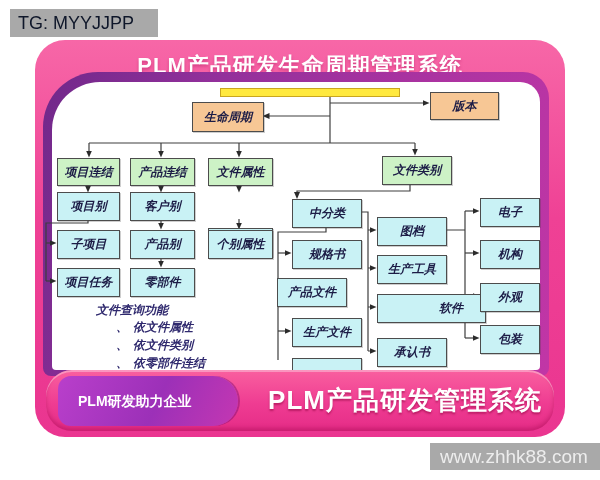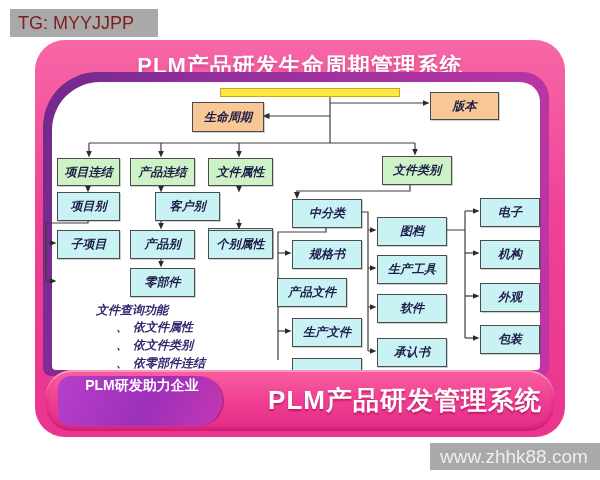--- a/index.html
+++ b/index.html
@@ -1,20 +1,20 @@
 <!DOCTYPE html>
 <html><head>
 <meta charset="utf-8">
 <style>
   html,body{margin:0;padding:0;background:#fff;}
   .canvas{position:relative;width:600px;height:480px;background:#ffffff;overflow:hidden;
           font-family:"Liberation Sans",sans-serif;}
 
   
-  .badge{position:absolute;background:#a9a9a9;color:#7f1d1d;
+  .badge{position:absolute;background:#a9a9a9;color:#0f172a;
          font-family:"Liberation Sans",sans-serif;}
   .badge-top{left:10px;top:9px;width:140px;height:28px;line-height:28px;
              padding-left:8px;font-size:18px;}
   .badge-bottom{left:430px;top:443px;width:170px;height:27px;line-height:27px;
                 padding-left:10px;font-size:19px;color:#ededed;}
 
   
   .frame{position:absolute;left:35px;top:40px;width:530px;height:397px;
          border-radius:30px;
          background:linear-gradient(180deg,#f767a7 0%,#ef4195 45%,#ea3590 100%);}
@@ -52,21 +52,21 @@
 
   
   .banner{position:absolute;left:46px;top:370px;width:508px;height:61px;
           border-radius:26px;z-index:6;
           background:linear-gradient(180deg,#f9609f 0%,#ef3c92 55%,#e52c87 100%);
           box-shadow:inset 0 2px 0 rgba(255,255,255,.35), inset 0 -3px 4px rgba(150,0,70,.35);}
   .pill{position:absolute;left:12px;top:6px;width:160px;height:50px;
         border-radius:22px 42px 42px 22px;
         background:linear-gradient(115deg,#b93fcb 0%,#9c30b8 55%,#c437b2 100%);
         box-shadow:2px 0 0 rgba(120,10,120,.45);
-        display:flex;flex-direction:row;justify-content:center;padding-left:4px;
+        display:flex;flex-direction:column;justify-content:center;padding-left:20px;
         color:#fff;font-weight:bold;font-size:14px;line-height:1.3;}
   .banner-title{position:absolute;left:180px;right:12px;top:13px;height:34px;
                 line-height:34px;text-align:right;color:#ffffff;font-weight:bold;
                 font-size:26px;letter-spacing:1px;
                 text-shadow:0 2px 2px rgba(140,0,60,.5);}
 </style>
 </head>
 <body>
 
 <div class="canvas">
@@ -127,37 +127,38 @@
   <div class="node orange" style="left:192px;top:102px;width:70px;height:28px;">生命周期</div>
   <div class="node orange" style="left:430px;top:92px;width:67px;height:26px;">版本</div>
 
   <div class="node green" style="left:57px;top:158px;width:61px;height:26px;">项目连结</div>
   <div class="node green" style="left:130px;top:158px;width:63px;height:26px;">产品连结</div>
   <div class="node green" style="left:208px;top:158px;width:63px;height:26px;">文件属性</div>
   <div class="node green" style="left:382px;top:156px;width:68px;height:27px;">文件类别</div>
 
   <div class="node cyan" style="left:57px;top:192px;width:61px;height:27px;">项目别</div>
   <div class="node cyan" style="left:57px;top:230px;width:61px;height:27px;">子项目</div>
+  <div class="node cyan" style="left:57px;top:268px;width:61px;height:27px;">项目任务</div>
 
-  <div class="node cyan" style="left:130px;top:192px;width:63px;height:27px;margin-left:25px;">客户别</div>
+  <div class="node cyan" style="left:130px;top:192px;width:63px;height:27px;">客户别</div>
   <div class="node cyan" style="left:130px;top:230px;width:63px;height:27px;">产品别</div>
   <div class="node cyan" style="left:130px;top:268px;width:63px;height:27px;">零部件</div>
 
   <div class="node cyan" style="left:208px;top:192px;width:63px;height:27px;margin-top:36px;">公共属性</div>
   <div class="node cyan" style="left:292px;top:199px;width:68px;height:27px;">中分类</div>
 
   <div class="node cyan" style="left:208px;top:230px;width:63px;height:27px;">个别属性</div>
   <div class="node cyan" style="left:292px;top:240px;width:68px;height:27px;">规格书</div>
   <div class="node cyan" style="left:277px;top:278px;width:68px;height:27px;">产品文件</div>
   <div class="node cyan" style="left:292px;top:318px;width:68px;height:27px;">生产文件</div>
   <div class="node cyan" style="left:292px;top:358px;width:68px;height:24px;"></div>
 
   <div class="node cyan" style="left:377px;top:217px;width:68px;height:27px;">图档</div>
   <div class="node cyan" style="left:377px;top:255px;width:68px;height:27px;">生产工具</div>
-  <div class="node cyan" style="left:377px;top:294px;width:68px;height:27px;">软件</div>
+  <div class="node cyan" style="left:377px;top:294px;width:68px;height:27px;padding-left:39px;">软件</div>
   <div class="node cyan" style="left:377px;top:338px;width:68px;height:27px;">承认书</div>
 
   <div class="node cyan" style="left:480px;top:198px;width:58px;height:27px;">电子</div>
   <div class="node cyan" style="left:480px;top:240px;width:58px;height:27px;">机构</div>
   <div class="node cyan" style="left:480px;top:283px;width:58px;height:27px;">外观</div>
   <div class="node cyan" style="left:480px;top:325px;width:58px;height:27px;">包装</div>
 
   <div class="query query-head">文件查询功能</div>
   <div class="query q-item q1">
     <span>、</span>

